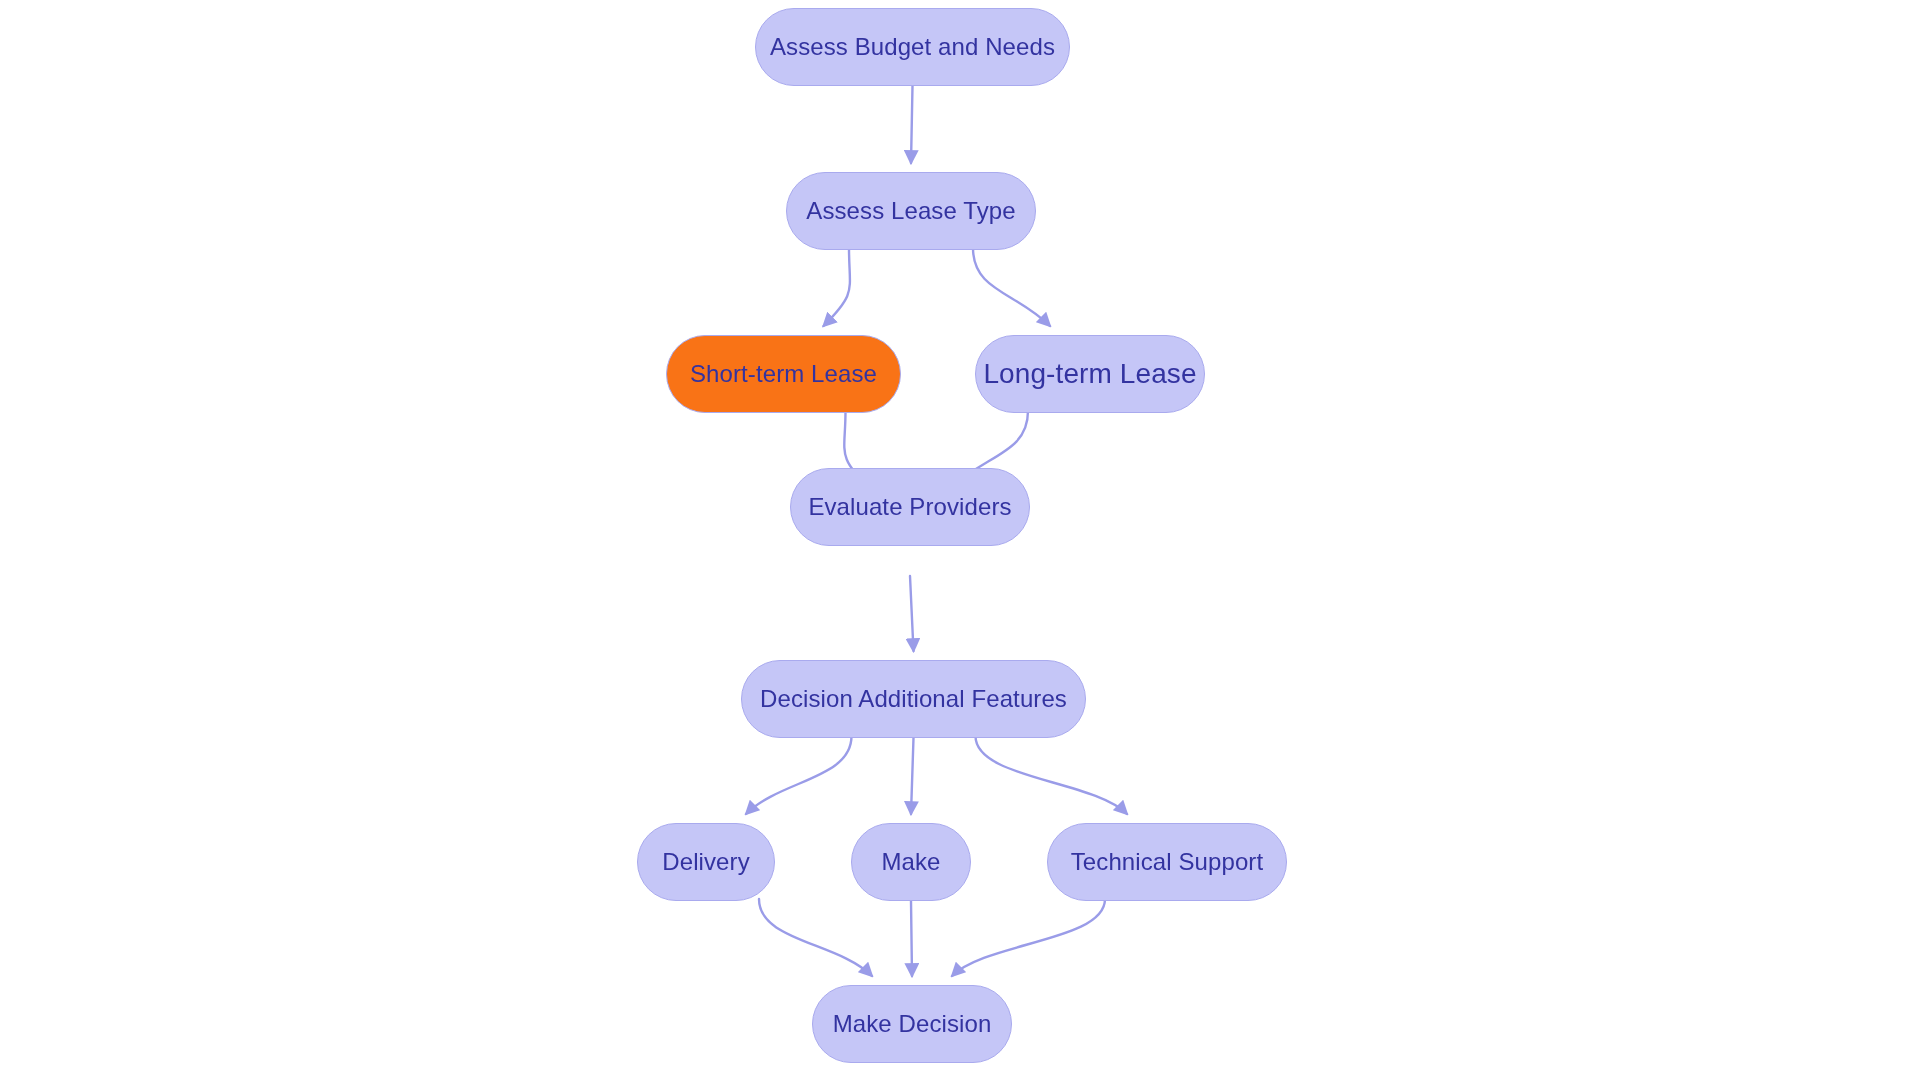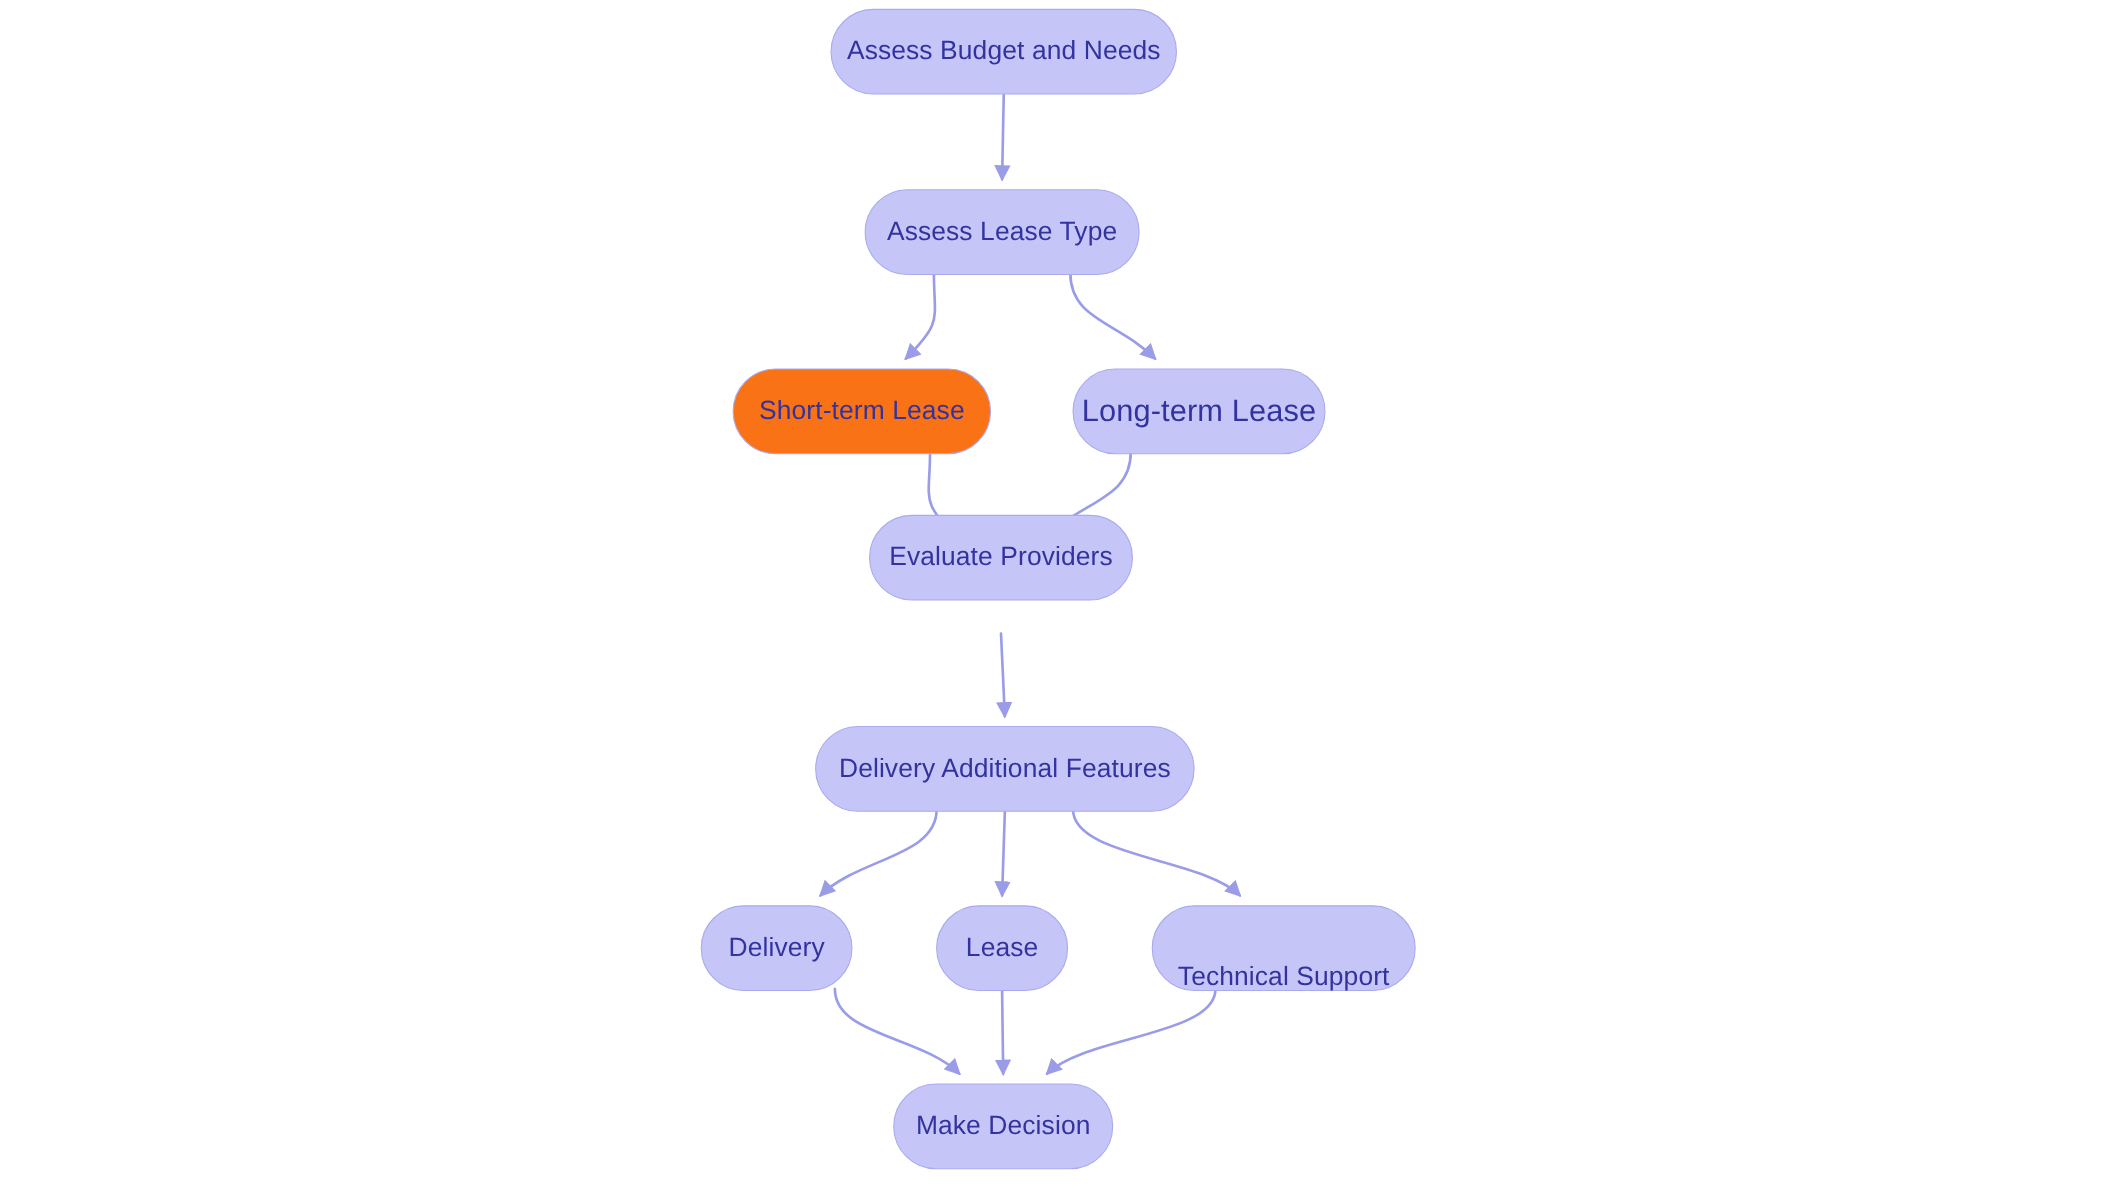--- a/index.html
+++ b/index.html
@@ -83,29 +83,29 @@
       <div class="node" style="left: 666px; top: 335px; width: 235px; height: 78px; font-size: 24px; background: #f97316; border-color: rgb(169, 170, 238); color: rgb(51, 51, 160);">
         <span class="node-label">Short-term Lease</span>
       </div>
       <div class="node" style="left: 975px; top: 335px; width: 230px; height: 78px; font-size: 28px; background: rgb(197, 198, 247); border-color: rgb(169, 170, 238); color: rgb(51, 51, 160);">
         <span class="node-label">Long-term Lease</span>
       </div>
       <div class="node" style="left: 790px; top: 468px; width: 240px; height: 78px; font-size: 24px; background: rgb(197, 198, 247); border-color: rgb(169, 170, 238); color: rgb(51, 51, 160);">
         <span class="node-label">Evaluate Providers</span>
       </div>
       <div class="node" style="left: 741px; top: 660px; width: 345px; height: 78px; font-size: 24px; background: rgb(197, 198, 247); border-color: rgb(169, 170, 238); color: rgb(51, 51, 160);">
-        <span class="node-label">Delivery Additional Features</span>
+        <span class="node-label">Decision Additional Features</span>
       </div>
       <div class="node" style="left: 637px; top: 823px; width: 138px; height: 78px; font-size: 24px; background: rgb(197, 198, 247); border-color: rgb(169, 170, 238); color: rgb(51, 51, 160);">
         <span class="node-label">Delivery</span>
       </div>
       <div class="node" style="left: 851px; top: 823px; width: 120px; height: 78px; font-size: 24px; background: rgb(197, 198, 247); border-color: rgb(169, 170, 238); color: rgb(51, 51, 160);">
-        <span class="node-label">Lease</span>
+        <span class="node-label">Make</span>
       </div>
-      <div class="node" style="left: 1047px; top: 823px; width: 240px; height: 78px; font-size: 24px; background: rgb(197, 198, 247); border-color: rgb(169, 170, 238); color: rgb(51, 51, 160); align-items: flex-end;">
+      <div class="node" style="left: 1047px; top: 823px; width: 240px; height: 78px; font-size: 24px; background: rgb(197, 198, 247); border-color: rgb(169, 170, 238); color: rgb(51, 51, 160);">
         <span class="node-label">Technical Support</span>
       </div>
       <div class="node" style="left: 812px; top: 985px; width: 200px; height: 78px; font-size: 24px; background: rgb(197, 198, 247); border-color: rgb(169, 170, 238); color: rgb(51, 51, 160);">
         <span class="node-label">Make Decision</span>
       </div>
     </div>
 
 </div>
 
 </body></html>

